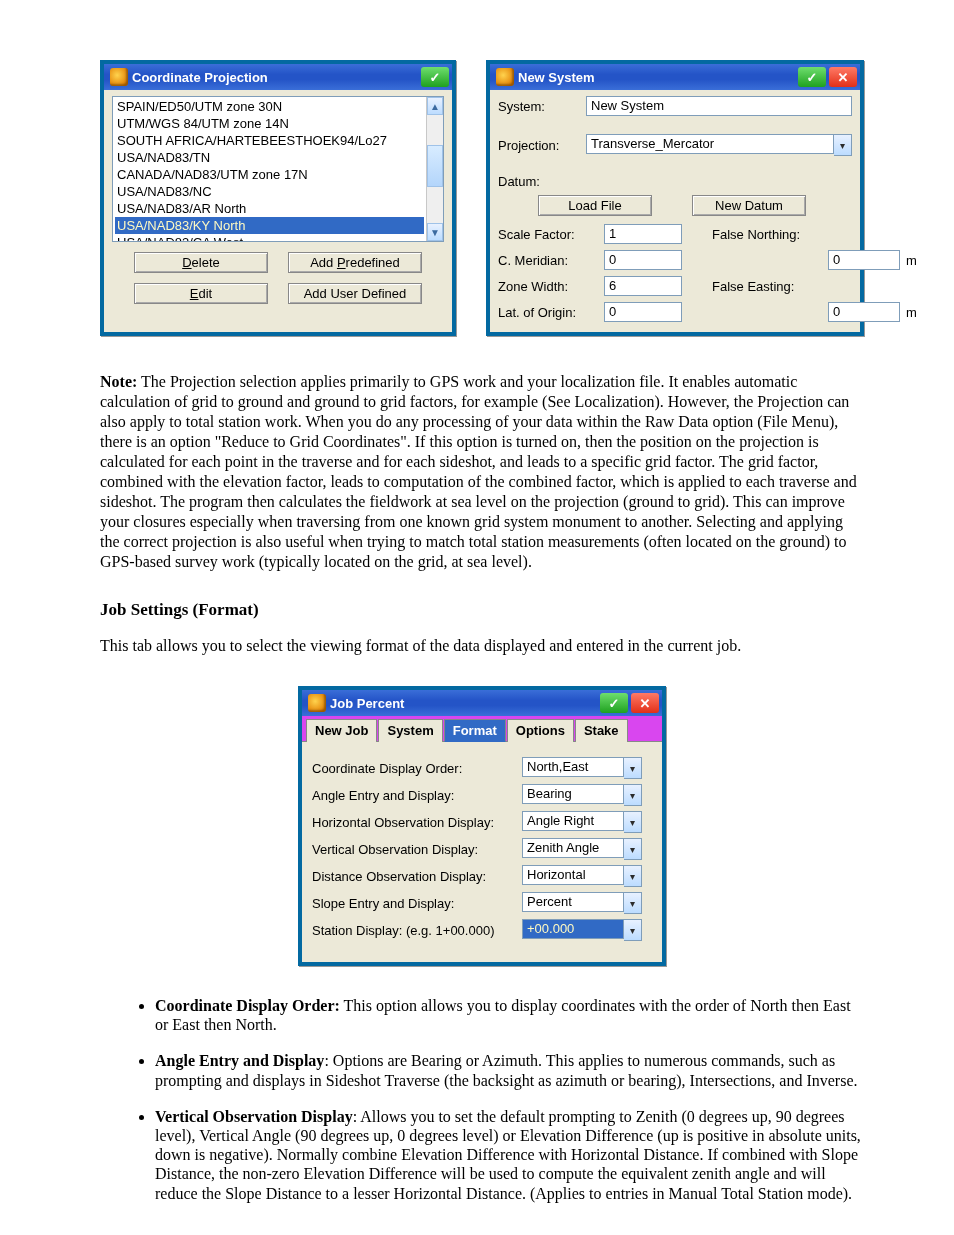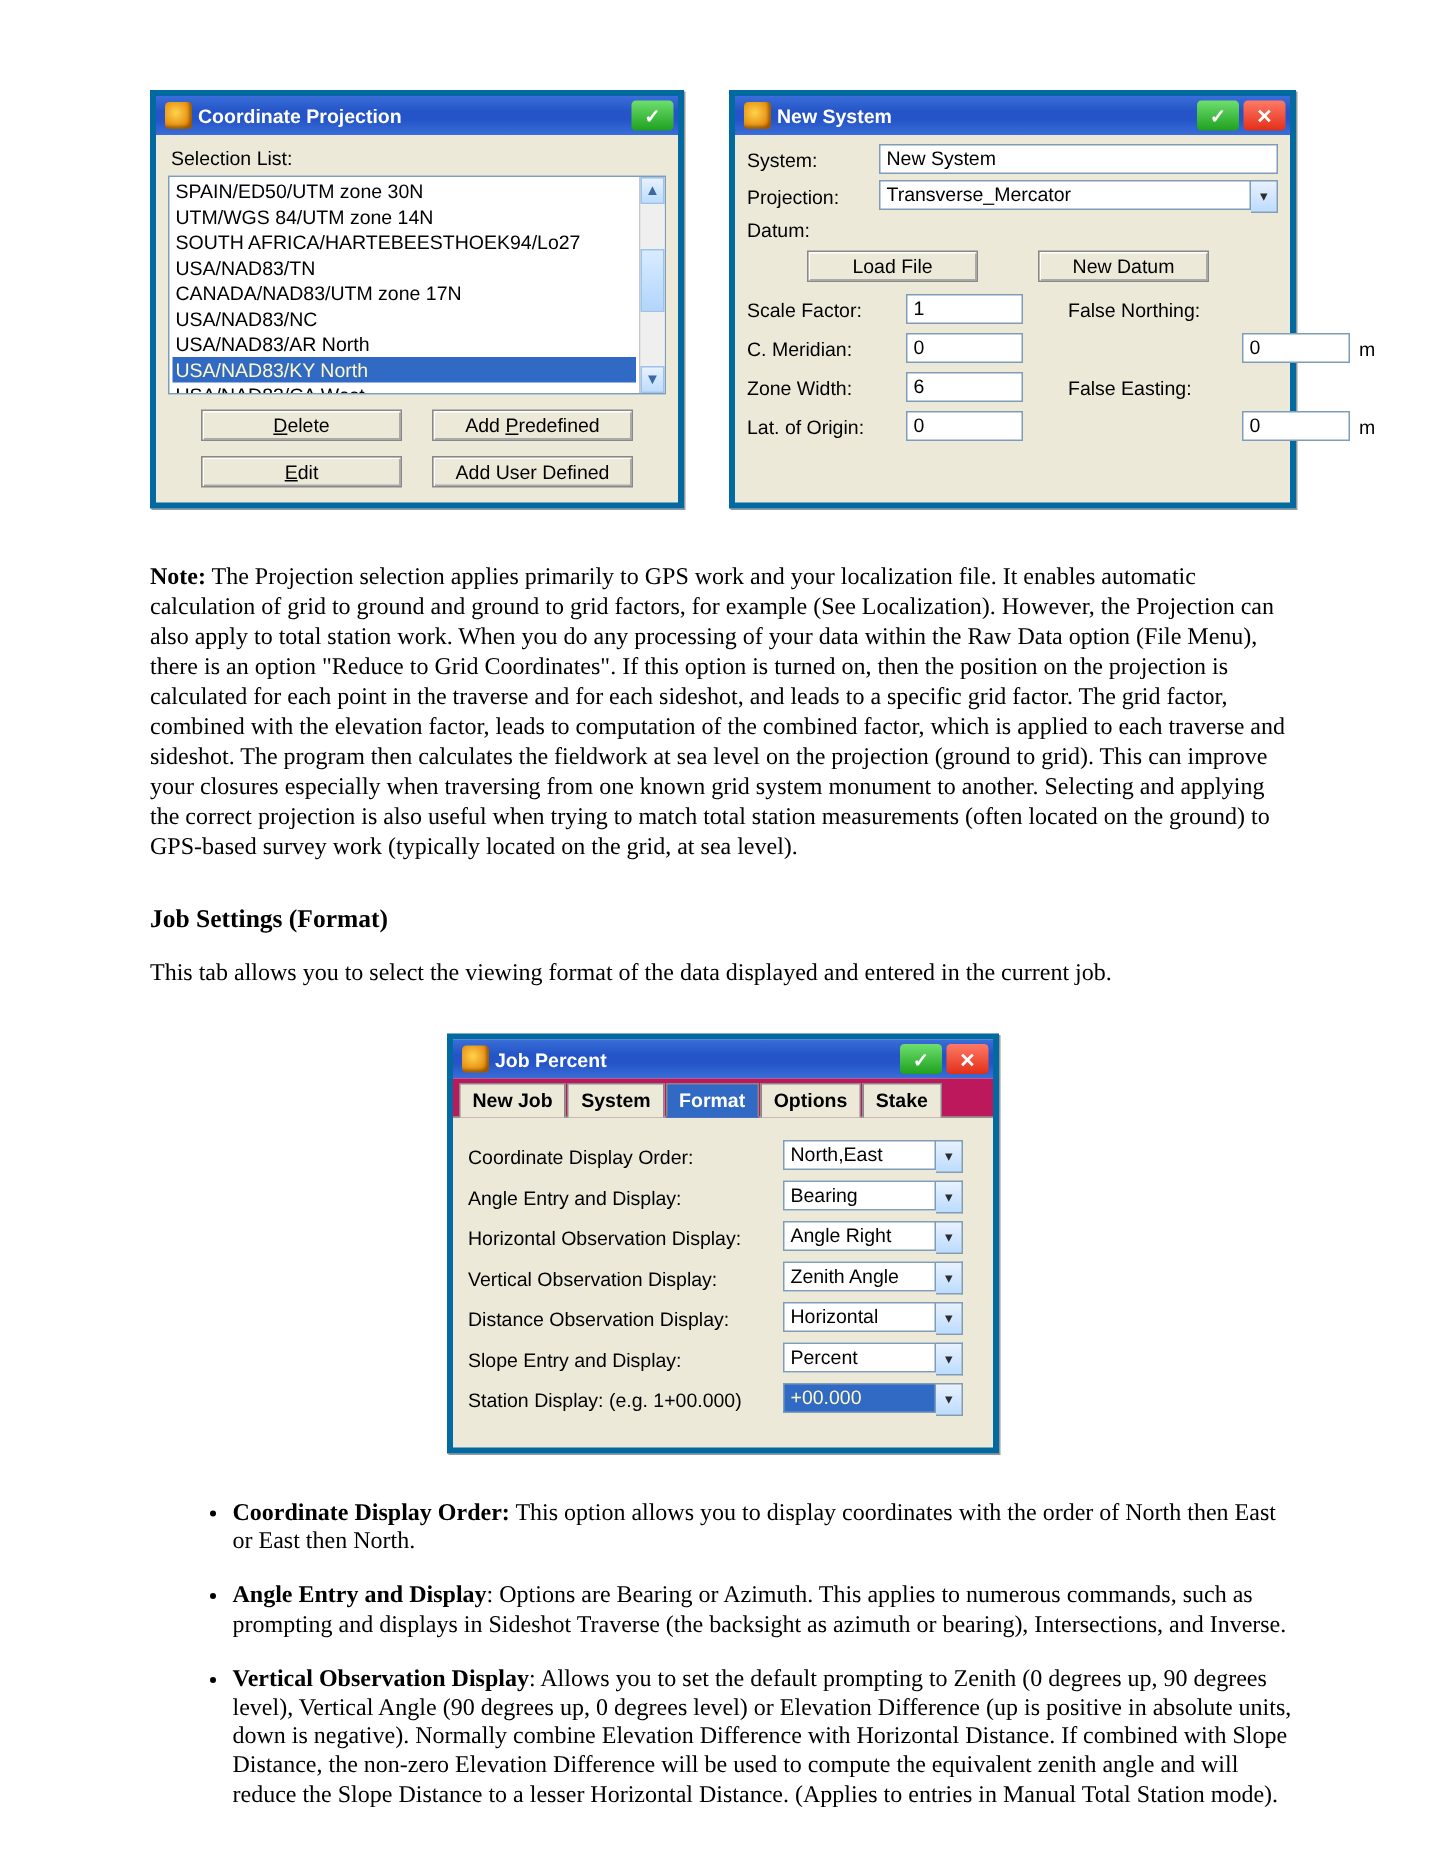--- a/index.html
+++ b/index.html
@@ -109,21 +109,21 @@
     min-width: 120px;
     padding: 2px 6px;
     text-align: center;
     font-family: Tahoma, Arial, sans-serif;
     font-size: 13px;
     background: #ece9d8;
     border: 1px solid #888;
     box-shadow: 1px 1px 0 #fff inset, -1px -1px 0 #aaa inset;
   }
   .btn .ul { text-decoration: underline; }
-  .form-grid { display:grid; grid-template-columns: 88px 1fr; row-gap:4px; align-items:center; }
+  .form-grid { display:grid; grid-template-columns: 88px 1fr; row-gap:18px; align-items:center; }
   .textbox {
     border:1px solid #7f9db9; background:#fff; height:20px;
     font-family: Tahoma, Arial, sans-serif; font-size:13px;
     padding: 1px 4px; box-sizing:border-box;
   }
   .combo { display:flex; }
   .combo .textbox { flex:1; }
   .combo .dd {
     width:17px; height:20px; border:1px solid #7f9db9; border-left:none;
     background: linear-gradient(#e8f1ff,#bcdcff);
@@ -140,21 +140,21 @@
   .param-grid .unit { font-size:13px; }
   .note-block { font-family: "Times New Roman", serif; font-size:16px; color:#000; line-height:1.25; }
   h3.section { font-family: "Times New Roman", serif; font-weight:bold; font-size:17px; margin: 28px 0 14px 0; }
   .intro { margin-bottom: 30px; }
   .job-wrap { display:flex; justify-content:center; margin-bottom:30px; }
   .tabbar {
     display:flex;
     font-family: Tahoma, Arial, sans-serif;
     font-size:13px; font-weight:bold;
     border-bottom:1px solid #888;
-    background:#be185d;
+    background:#d946ef;
     padding: 2px 4px 0 4px;
     gap:1px;
   }
   .tab {
     padding: 3px 8px 3px 8px;
     border:1px solid #888;
     border-bottom:none;
     background:#ece9d8;
     position:relative;
     top:1px;
@@ -182,21 +182,20 @@
     <div class="win left">
       <div class="titlebar">
         <div class="title-icon"></div>
         <span>Coordinate Projection</span>
         <div class="title-spacer"></div>
         <div class="title-btn ok">
             <span>✓</span>
           </div>
       </div>
       <div class="win-body">
-        <div class="sel-label">Selection List:</div>
         <div class="listbox">
           <div class="list-items" id="list-items">
               <div class="item">SPAIN/ED50/UTM zone 30N</div>
               <div class="item">UTM/WGS 84/UTM zone 14N</div>
               <div class="item">SOUTH AFRICA/HARTEBEESTHOEK94/Lo27</div>
               <div class="item">USA/NAD83/TN</div>
               <div class="item">CANADA/NAD83/UTM zone 17N</div>
               <div class="item">USA/NAD83/NC</div>
               <div class="item">USA/NAD83/AR North</div>
               <div class="item selected">USA/NAD83/KY North</div>

